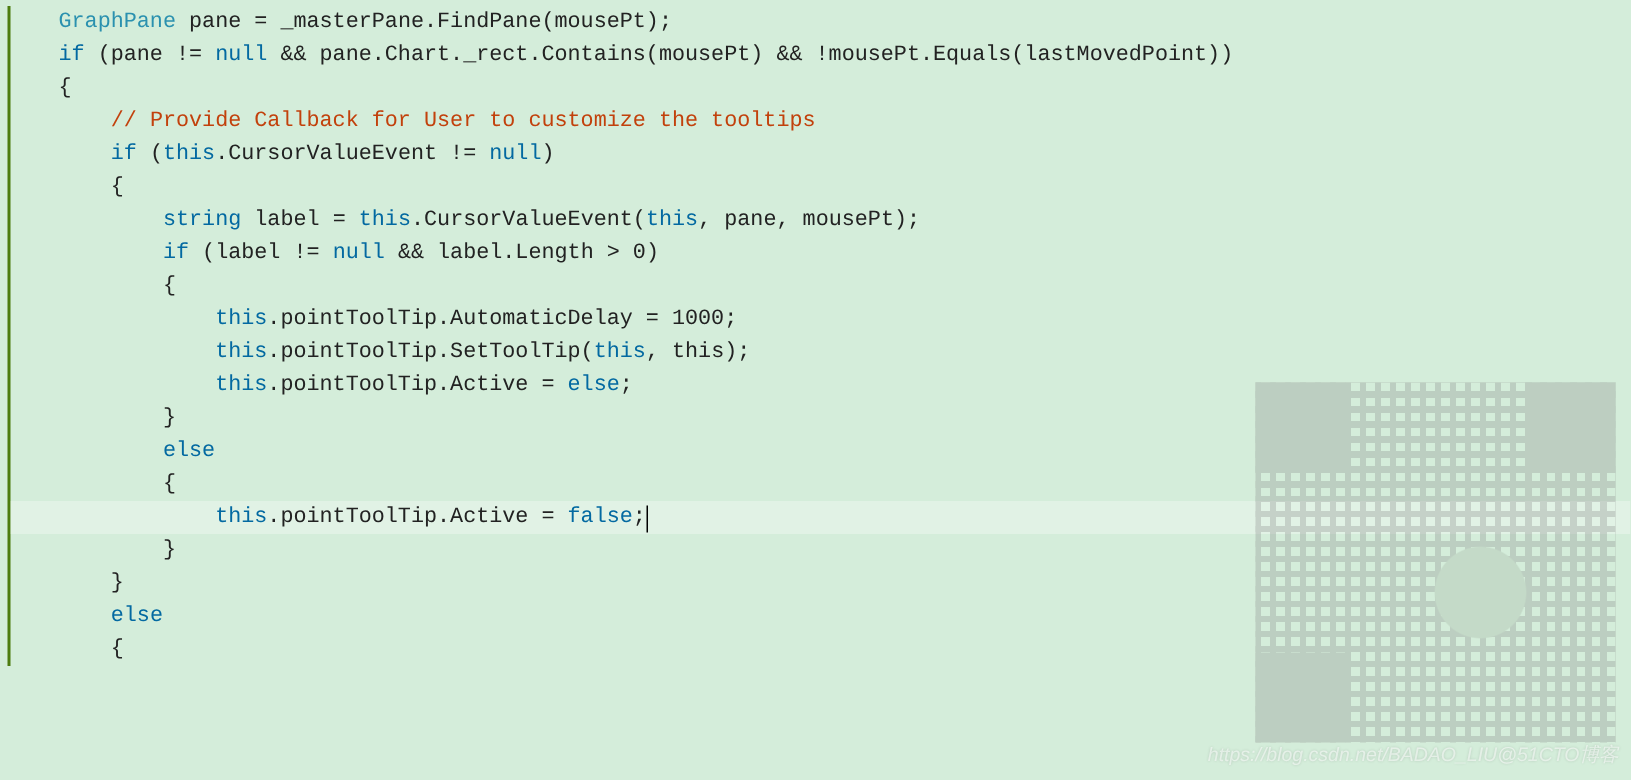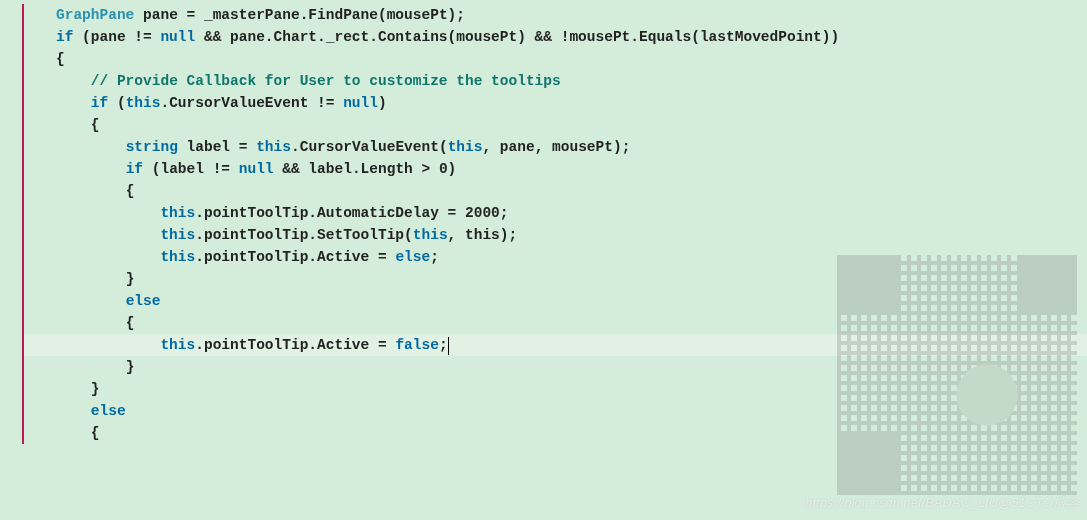--- a/index.html
+++ b/index.html
@@ -8,35 +8,34 @@
       font-family: 'Consolas', 'Courier New', monospace;
       font-size: 14.5px;
       line-height: 22px;
       width: 1087px;
       height: 520px;
       overflow: hidden;
       position: relative;
       padding-top: 4px;
     }
     .code-area {
-      border-left: 2px solid #be185d;
-      margin-left: 22px;
+      border-left: 2px solid #4d7c0f;
+      margin-left: 5px;
       padding-left: 0;
-      font-weight: bold;
     }
     .line {
       white-space: pre;
       padding-left: 32px;
     }
     .line.highlight {
       background: rgba(255,255,255,0.3);
     }
     .kw { color: #0369a1; }
     .type { color: #2b91af; }
-    .comment { color: #0f766e; }
+    .comment { color: #c2410c; }
     .text { color: #222; }
     .cursor {
       display: inline-block;
       width: 1px;
       height: 18px;
       background: #000;
       vertical-align: text-top;
       margin-left: 0;
     }
     .qr {
@@ -78,21 +77,21 @@
 <div class="code-area">
 <div class="line"><span class="type">GraphPane</span><span class="text"> pane = _masterPane.FindPane(mousePt);</span></div>
 <div class="line"><span class="kw">if</span><span class="text"> (pane != </span><span class="kw">null</span><span class="text"> &amp;&amp; pane.Chart._rect.Contains(mousePt) &amp;&amp; !mousePt.Equals(lastMovedPoint))</span></div>
 <div class="line"><span class="text">{</span></div>
 <div class="line"><span>    </span><span class="comment">// Provide Callback for User to customize the tooltips</span></div>
 <div class="line"><span>    </span><span class="kw">if</span><span class="text"> (</span><span class="kw">this</span><span class="text">.CursorValueEvent != </span><span class="kw">null</span><span class="text">)</span></div>
 <div class="line"><span>    </span><span class="text">{</span></div>
 <div class="line"><span>        </span><span class="kw">string</span><span class="text"> label = </span><span class="kw">this</span><span class="text">.CursorValueEvent(</span><span class="kw">this</span><span class="text">, pane, mousePt);</span></div>
 <div class="line"><span>        </span><span class="kw">if</span><span class="text"> (label != </span><span class="kw">null</span><span class="text"> &amp;&amp; label.Length &gt; 0)</span></div>
 <div class="line"><span>        </span><span class="text">{</span></div>
-<div class="line"><span>            </span><span class="kw">this</span><span class="text">.pointToolTip.AutomaticDelay = 2000;</span></div>
+<div class="line"><span>            </span><span class="kw">this</span><span class="text">.pointToolTip.AutomaticDelay = 1000;</span></div>
 <div class="line"><span>            </span><span class="kw">this</span><span class="text">.pointToolTip.SetToolTip(</span><span class="kw">this</span><span class="text">, this);</span></div>
 <div class="line"><span>            </span><span class="kw">this</span><span class="text">.pointToolTip.Active = </span><span class="kw">else</span><span class="text">;</span></div>
 <div class="line"><span>        </span><span class="text">}</span></div>
 <div class="line"><span>        </span><span class="kw">else</span></div>
 <div class="line"><span>        </span><span class="text">{</span></div>
 <div class="line highlight"><span>            </span><span class="kw">this</span><span class="text">.pointToolTip.Active = </span><span class="kw">false</span><span class="text">;</span><span class="cursor"></span></div>
 <div class="line"><span>        </span><span class="text">}</span></div>
 <div class="line"><span>    </span><span class="text">}</span></div>
 <div class="line"><span>    </span><span class="kw">else</span></div>
 <div class="line"><span>    </span><span class="text">{</span></div>

